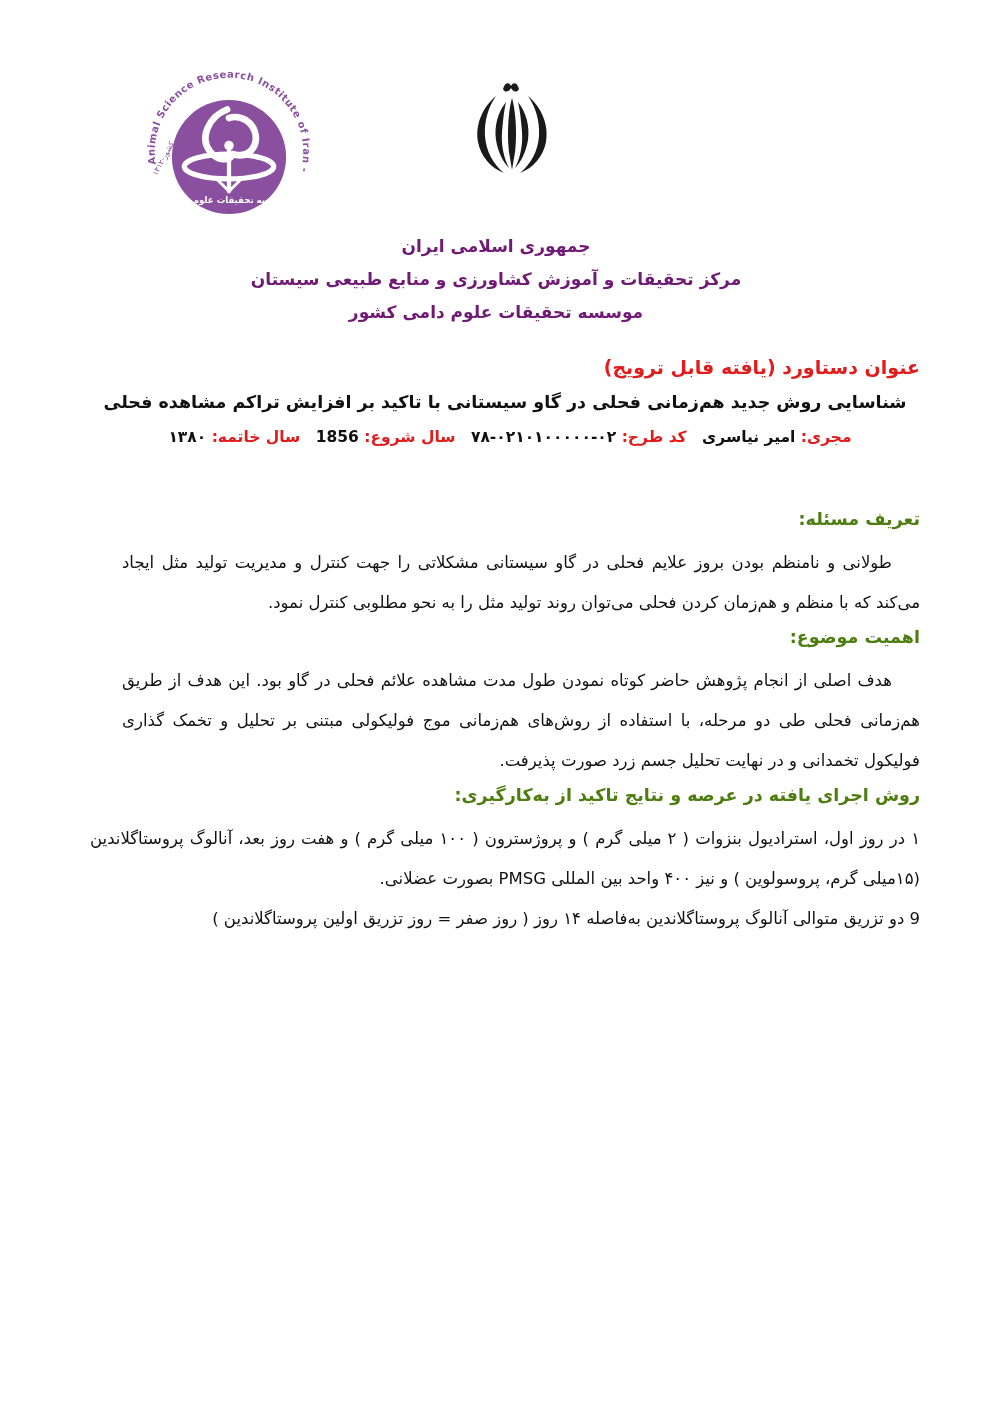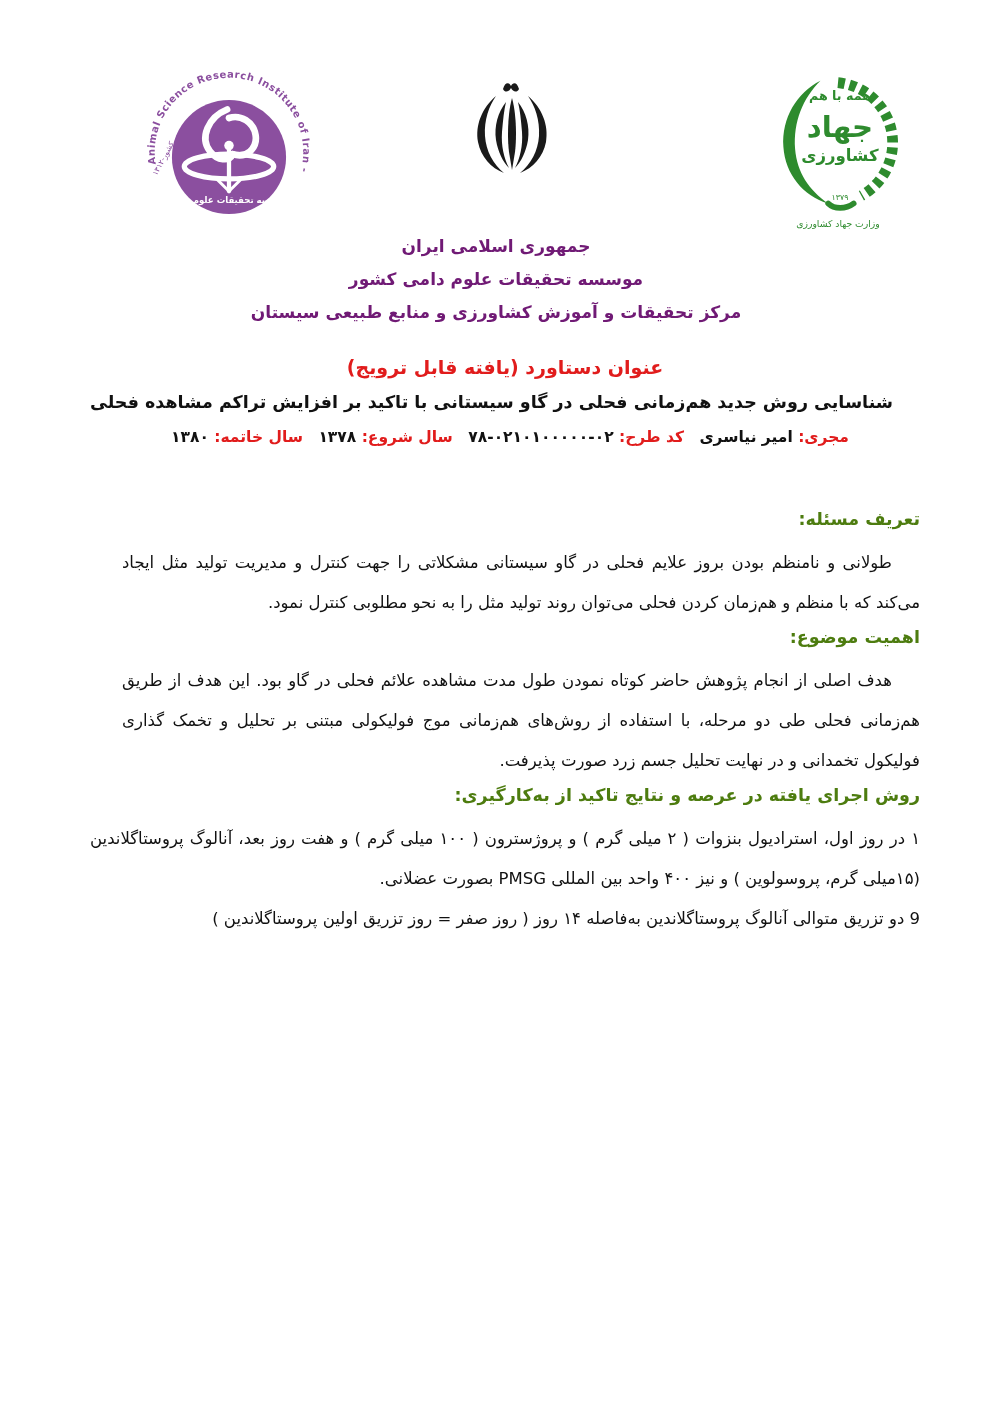--- a/index.html
+++ b/index.html
@@ -23,25 +23,25 @@
   
   .org-block {
     position:absolute; top:230px; left:0; right:0;
     direction:rtl; text-align:center;
     font-weight:bold; font-size:17px; line-height:33px; color:#701a75;
   }
 
   
   .title-block { position:absolute; top:352px; left:90px; right:72px; direction:rtl; }
   .red-title {
-    text-align:center; color:#e11c1c; font-weight:bold;
+    text-align:right; color:#e11c1c; font-weight:bold;
     font-size:19px; line-height:30px; margin-bottom:6px;
   }
   .subtitle {
-    text-align:left; font-weight:bold; font-size:17.5px; line-height:28px; color:#111;
+    text-align:center; font-weight:bold; font-size:17.5px; line-height:28px; color:#111;
   }
   .meta {
     margin-top:8px; text-align:center; font-weight:bold;
     font-size:15.5px; line-height:26px; color:#111;
   }
   .meta .pair { margin-left:10px; white-space:nowrap; }
   .meta .lbl { color:#e11c1c; }
 
   
   .content { position:absolute; top:505px; left:90px; right:72px; direction:rtl; }
@@ -89,48 +89,34 @@
         <path d="M41 13 C43 6 47 6 49 10 C51 6 55 6 57 13 C55 17 51 16 49 12 C47 16 43 17 41 13 Z"></path>
         <path d="M34 20 C20 32 13 49 16 66 C19 81 29 92 42 97 C31 88 24 75 23 60 C22 44 27 30 34 20 Z"></path>
         <path d="M66 20 C80 32 87 49 84 66 C81 81 71 92 58 97 C69 88 76 75 77 60 C78 44 73 30 66 20 Z"></path>
         <path d="M44 26 C36 36 32 50 34 64 C36 76 41 86 47 92 C42 82 39 70 40 56 C41 44 42 34 44 26 Z"></path>
         <path d="M56 26 C64 36 68 50 66 64 C64 76 59 86 53 92 C58 82 61 70 60 56 C59 44 58 34 56 26 Z"></path>
         <path d="M50 22 C46 36 45 60 47 76 L50 94 L53 76 C55 60 54 36 50 22 Z"></path>
       </g>
     </svg>
   </div>
 
-  <div class="logo logo-right">
-    <svg viewBox="0 0 160 180" preserveAspectRatio="xMidYMid meet">
-      <g>
-        <path d="M80 26 A62 62 0 0 1 104 142" fill="none" stroke="#2e8b2e" stroke-width="11" stroke-dasharray="7 5"></path>
-        <path d="M62 24 C38 36 22 62 24 92 C26 120 44 142 70 150 C50 136 38 118 36 94 C34 66 44 42 62 24 Z" fill="#2e8b2e"></path>
-        <path d="M70 150 C76 156 88 156 96 150" fill="none" stroke="#2e8b2e" stroke-width="6" stroke-linecap="round"></path>
-      </g>
-      <text x="82" y="44" text-anchor="middle" font-size="13" font-weight="bold" fill="#2e8b2e" direction="rtl">همه با هم</text>
-      <text x="82" y="82" text-anchor="middle" font-size="30" font-weight="bold" fill="#2e8b2e" direction="rtl">جهاد</text>
-      <text x="82" y="106" text-anchor="middle" font-size="17" font-weight="bold" fill="#2e8b2e" direction="rtl">کشاورزی</text>
-      <text x="82" y="146" text-anchor="middle" font-size="8" fill="#2e8b2e" direction="rtl">۱۳۷۹</text>
-      <text x="80" y="174" text-anchor="middle" font-size="9.5" fill="#2e8b2e" direction="rtl">وزارت جهاد کشاورزی</text>
-    </svg>
-  </div>
 
   <div class="org-block">
     <div>جمهوری اسلامی ایران</div>
+    <div>مرکز تحقیقات و آموزش کشاورزی و منابع طبیعی سیستان</div>
     <div>موسسه تحقیقات علوم دامی کشور</div>
-    <div>مرکز تحقیقات و آموزش کشاورزی و منابع طبیعی سیستان</div>
   </div>
 
   <div class="title-block">
     <div class="red-title">عنوان دستاورد (یافته قابل ترویج)</div>
     <div class="subtitle">شناسایی روش جدید هم‌زمانی فحلی در گاو سیستانی با تاکید بر افزایش تراکم مشاهده فحلی</div>
     <div class="meta">
       <span class="pair"><span class="lbl">مجری:</span> <span>امیر نیاسری</span></span>
       <span class="pair"><span class="lbl">کد طرح:</span> <span>۰۲-۰۲۱۰۱۰۰۰۰۰-۷۸</span></span>
-      <span class="pair"><span class="lbl">سال شروع:</span> <span>۱۳۷۸</span></span>
+      <span class="pair"><span class="lbl">سال شروع:</span> <span>1856</span></span>
       <span class="pair"><span class="lbl">سال خاتمه:</span> <span>۱۳۸۰</span></span>
     </div>
   </div>
 
   <div class="content">
     <div class="section-heading">تعریف مسئله:</div>
     <p class="para indent">طولانی و نامنظم بودن بروز علایم فحلی در گاو سیستانی مشکلاتی را جهت کنترل و مدیریت تولید مثل ایجاد می‌کند که با منظم و هم‌زمان کردن فحلی می‌توان روند تولید مثل را به نحو مطلوبی کنترل نمود.</p>
 
     <div class="section-heading">اهمیت موضوع:</div>
     <p class="para indent">هدف اصلی از انجام پژوهش حاضر کوتاه نمودن طول مدت مشاهده علائم فحلی در گاو بود. این هدف از طریق هم‌زمانی فحلی طی دو مرحله، با استفاده از روش‌های هم‌زمانی موج فولیکولی مبتنی بر تحلیل و تخمک گذاری فولیکول تخمدانی و در نهایت تحلیل جسم زرد صورت پذیرفت.</p>

